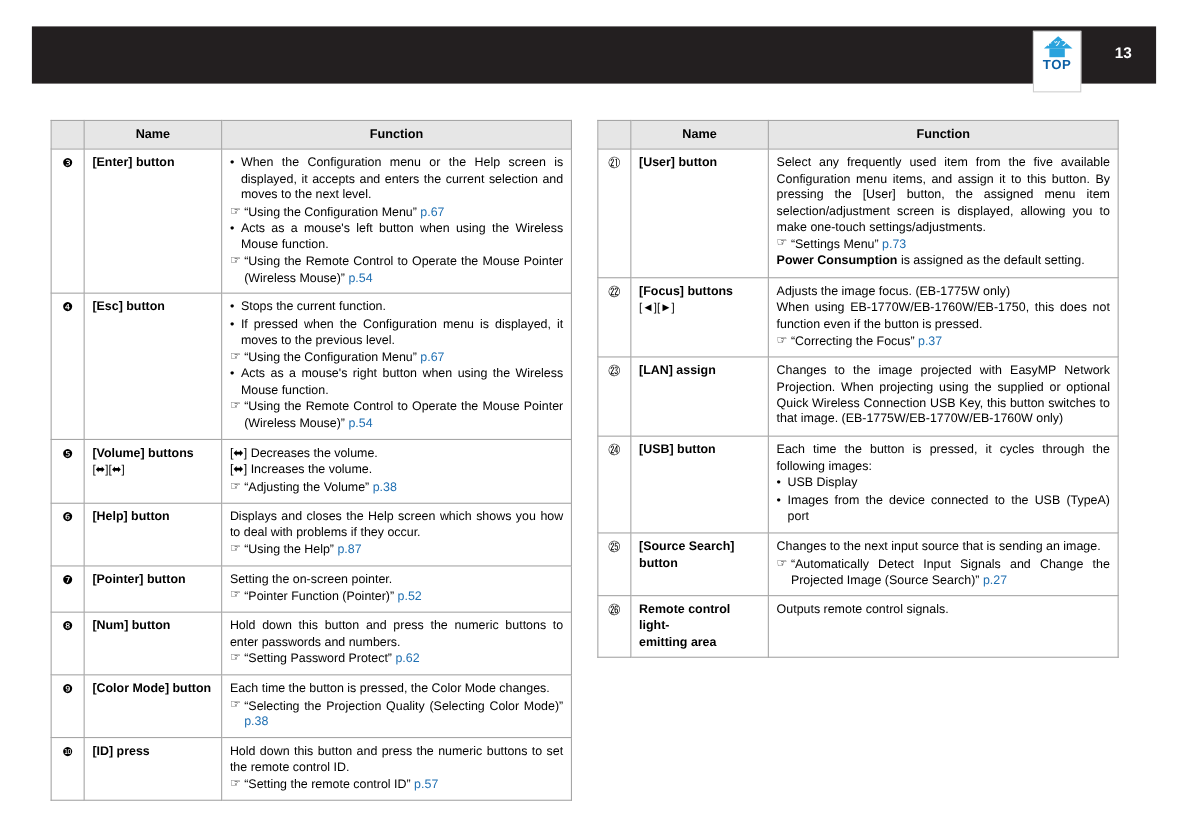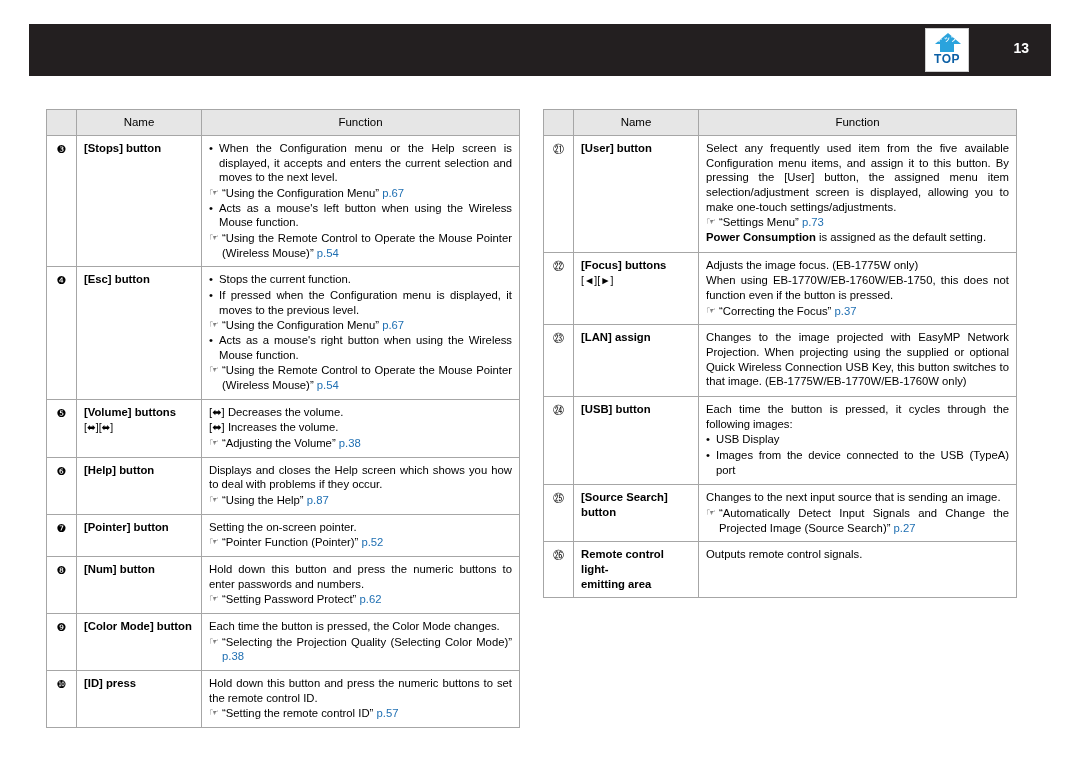--- a/index.html
+++ b/index.html
@@ -37,24 +37,24 @@
     position: absolute;
     right: 22px;
     top: 16px;
     font-size: 14px;
     font-weight: bold;
     color: #ffffff;
   }
   
   #top-icon {
     position: absolute;
-    right: 82px;
+    right: 68px;
     top: 4px;
     width: 44px;
-    height: 44px;
+    height: 56px;
     background: #ffffff;
     border: 1px solid #cfcfcf;
     box-sizing: border-box;
   }
   #top-icon .arrow {
     position: absolute;
     left: 9px;
     top: 4px;
     width: 0;
     height: 0;
@@ -110,21 +110,21 @@
   }
   .tbl td, .tbl th {
     border: 1px solid #a6a6a6;
     vertical-align: top;
     padding: 5px 7px 6px 7px;
     line-height: 1.30;
   }
   .tbl thead th {
     background: #e6e6e6;
     text-align: center;
-    font-weight: normal;
+    font-weight: bold;
     font-size: 11.5px;
     padding: 5px 4px;
     vertical-align: middle;
   }
   .col-num { width: 30px; }
   .col-name { width: 125px; }
   .col-func { width: auto; }
   td.cell-num {
     text-align: center;
     padding-top: 6px;
@@ -202,21 +202,21 @@
     <tr>
       <th></th>
       <th>Name</th>
       <th>Function</th>
     </tr>
   </thead>
   <tbody id="left-body">
       <tr>
         <td class="cell-num"><span class="numcircle">❸</span></td>
         <td class="cell-name">
-          <div>[Stops] button</div>
+          <div>[Enter] button</div>
         </td>
         <td class="cell-func">
           <div class="bullet-line justify">When the Configuration menu or the Help screen is displayed, it accepts and enters the current selection and moves to the next level.</div>
           <div class="ref-line justify">“Using the Configuration Menu” <span class="link">p.67</span></div>
           <div class="bullet-line justify">Acts as a mouse's left button when using the Wireless Mouse function.</div>
           <div class="ref-line justify">“Using the Remote Control to Operate the Mouse Pointer (Wireless Mouse)” <span class="link">p.54</span></div>
         </td>
       </tr>
       <tr>
         <td class="cell-num"><span class="numcircle">❹</span></td>

